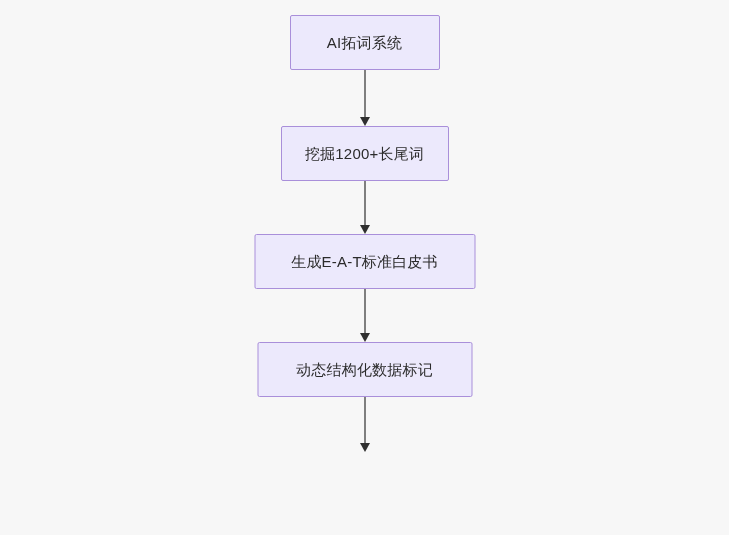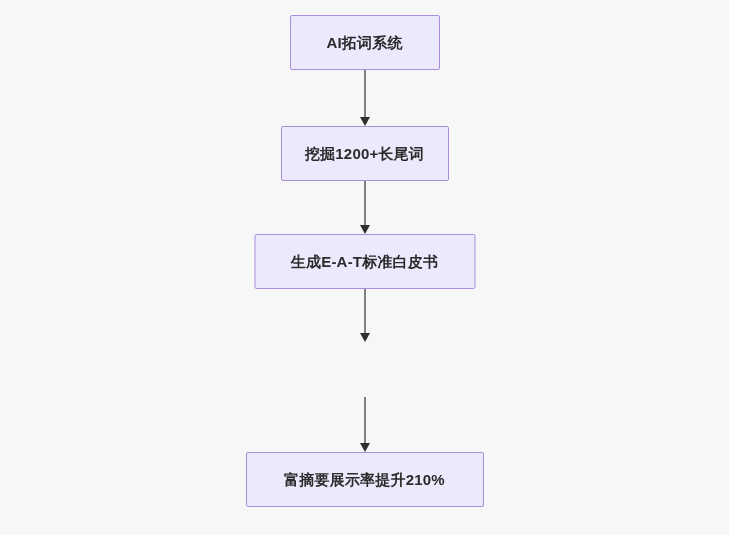--- a/index.html
+++ b/index.html
@@ -46,21 +46,20 @@
     height: 55px;
     white-space: nowrap;
     position: absolute;
     left: 50%;
     transform: translateX(-50%);
   }
 
   .node-label {
     display: block;
     padding: 0 18px;
-    font-weight: bold;
   }
 
   
   .node-1 { top: 15px;  width: 150px; }
   .node-2 { top: 126px; width: 168px; }
   .node-3 { top: 234px; width: 221px; text-align: center; }
   .node-4 { top: 342px; width: 215px; }
   .node-5 { top: 452px; width: 238px; }
 
   .connector {
@@ -118,24 +117,24 @@
 
     <div class="node node-3">
       <span class="node-label">生成E-A-T标准白皮书</span>
     </div>
 
     <div class="connector conn-3">
       <div class="line"></div>
       <div class="head"></div>
     </div>
 
+    <div class="node node-4">
+      <span class="node-label">动态结构化数据标记</span>
+    </div>
 
     <div class="connector conn-4">
       <div class="line"></div>
       <div class="head"></div>
     </div>
 
-    <div class="node node-5">
-      <span class="node-label">富摘要展示率提升210%</span>
-    </div>
 
   </div>
 </div>
 
 </body></html>

